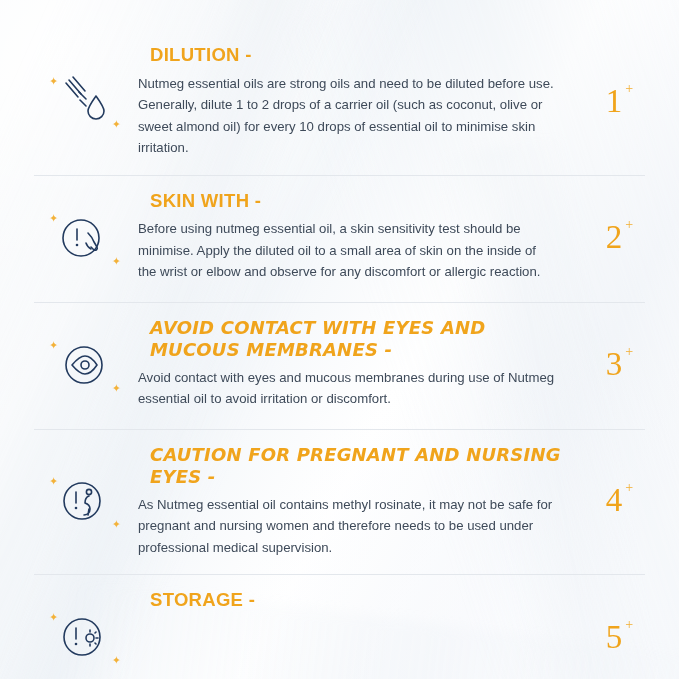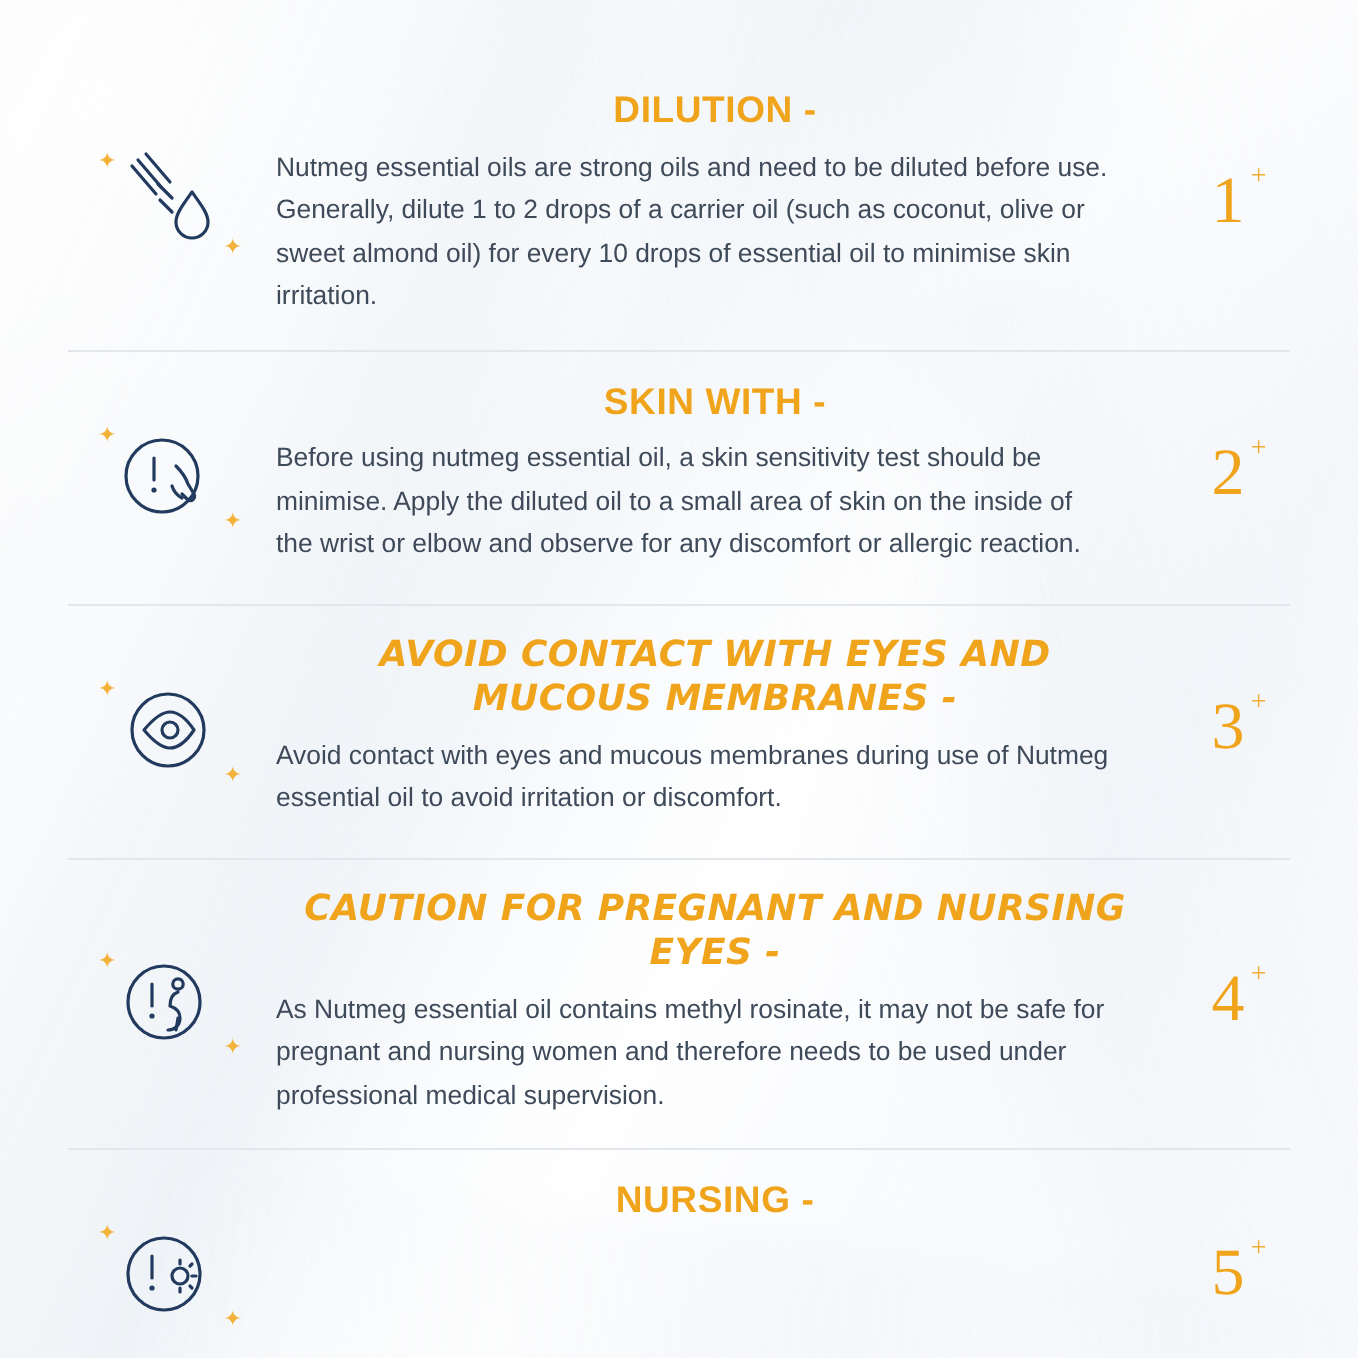--- a/index.html
+++ b/index.html
@@ -81,21 +81,20 @@
     min-height: 80px;
   }
 
   .heading {
     color: #f0a41c;
     font-weight: bold;
     font-size: 18.5px;
     letter-spacing: .3px;
     margin: 0 0 6px 12px;
     line-height: 1.22;
-    text-align: center;
   }
   .heading.display {
     font-family: "DejaVu Sans", sans-serif;
     font-size: 18px;
     letter-spacing: .2px;
     font-style: italic;
   }
 
   .body {
     color: #3e4a59;
@@ -266,21 +265,21 @@
             <path d="M35 38 L35 40"></path>
             <path d="M43 32 L41 32"></path>
             <path d="M41 26 L40 27"></path>
             <path d="M41 38 L40 37"></path>
           </svg>
           <span class="sparkle sp-a">✦</span>
           <span class="sparkle sp-b">✦</span>
         </div>
       </div>
       <div class="text-cell">
-        <h3 class="heading">NURSING -</h3>
+        <h3 class="heading">STORAGE -</h3>
       </div>
       <div class="num-cell">
         <div class="num">
           <span>5</span>
           <span class="spark">+</span>
         </div>
       </div>
     </div>
 
   </div>

